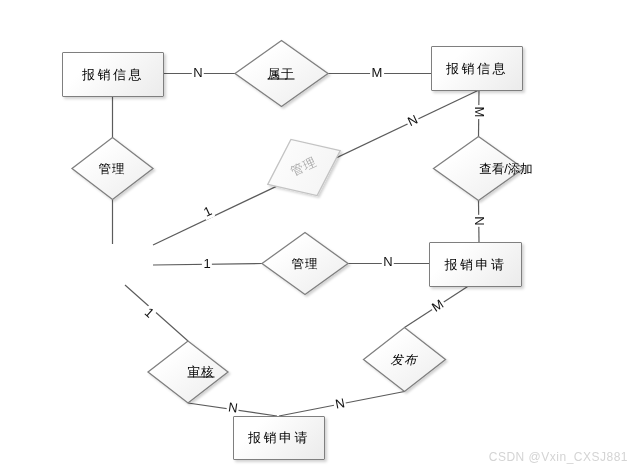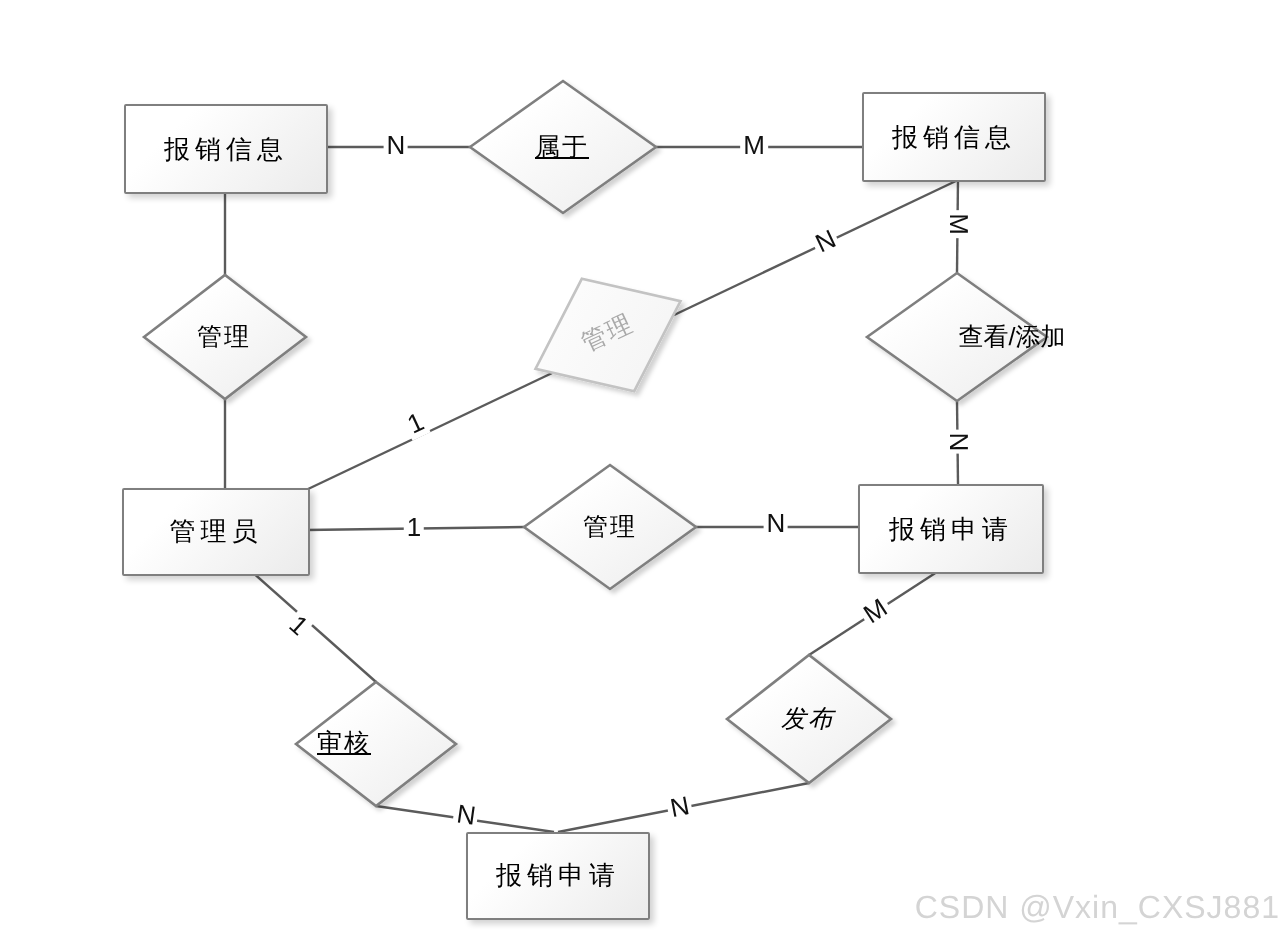--- a/index.html
+++ b/index.html
@@ -24,43 +24,43 @@
   
   .dlabel{
     position:absolute;z-index:2;transform:translate(-50%,-50%);
     font-size:12.5px;letter-spacing:1px;color:#000;white-space:nowrap;
   }
   .d1{left:281px;top:74px;text-decoration:underline;}
   .d2{left:112px;top:169px;}
   .d3{left:304px;top:167px;transform:translate(-50%,-50%) rotate(-25deg);color:#a9a9a9;}
   .d4{left:478px;top:169px;letter-spacing:0;margin-left:28px;}
   .d5{left:305px;top:264px;}
-  .d6{left:172px;top:372px;text-decoration:underline;}
+  .d6{left:201px;top:372px;text-decoration:underline;}
   .d7{left:404px;top:360px;font-style:italic;}
   
   .card{
     position:absolute;z-index:2;font-size:13px;color:#111;line-height:1.1;
     background:#ffffff;padding:0 1.5px;white-space:nowrap;
   }
   .c1 {left:198px;top:73px; transform:translate(-50%,-50%);}
   .c2 {left:377px;top:73px; transform:translate(-50%,-50%);}
   .c3 {left:413px;top:121px;transform:translate(-50%,-50%) rotate(-25deg);}
   .c4 {left:208px;top:212px;transform:translate(-50%,-50%) rotate(-25deg);}
   .c5 {left:479px;top:112px;transform:translate(-50%,-50%) rotate(90deg);}
   .c6 {left:479px;top:221px;transform:translate(-50%,-50%) rotate(90deg);}
   .c7 {left:207px;top:264px;transform:translate(-50%,-50%);}
   .c8 {left:388px;top:262px;transform:translate(-50%,-50%);}
   .c9 {left:149px;top:313px;transform:translate(-50%,-50%) rotate(42deg);}
   .c10{left:233px;top:408px;transform:translate(-50%,-50%) rotate(8deg);}
   .c11{left:438px;top:306px;transform:translate(-50%,-50%) rotate(-33deg);}
   .c12{left:340px;top:404px;transform:translate(-50%,-50%) rotate(-11deg);}
   
   .watermark{
-    position:absolute;right:3px;bottom:5px;z-index:3;
-    font-size:16px;color:#d4d4d4;letter-spacing:0.5px;
+    position:absolute;right:15px;bottom:5px;z-index:3;
+    font-size:12px;color:#d4d4d4;letter-spacing:0.5px;
   }
 </style>
 </head>
 <body>
 
 <div class="canvas">
 
   <svg class="wires" width="643" height="469" viewBox="0 0 643 469">
     <defs>
       <linearGradient id="shapeGrad" x1="0" y1="0" x2="1" y2="1">
@@ -102,23 +102,20 @@
       <polygon points="363.5,359.5 404.5,327.5 445.5,359.5 404.5,391.5"></polygon>
     </g>
   </svg>
 
   <div class="entity e1">
     <span>报销信息</span>
   </div>
   <div class="entity e2">
     <span>报销信息</span>
   </div>
-  <div class="entity e3">
-    <span>管理员</span>
-  </div>
   <div class="entity e4">
     <span>报销申请</span>
   </div>
   <div class="entity e5">
     <span>报销申请</span>
   </div>
 
   <div class="dlabel d1">属于</div>
   <div class="dlabel d2">管理</div>
   <div class="dlabel d3">管理</div>

